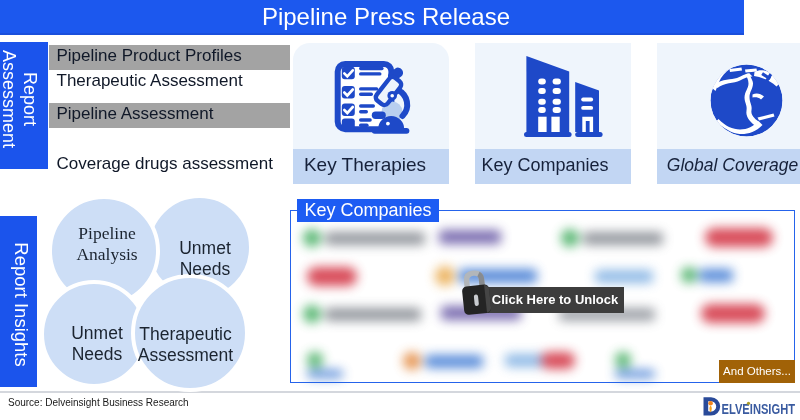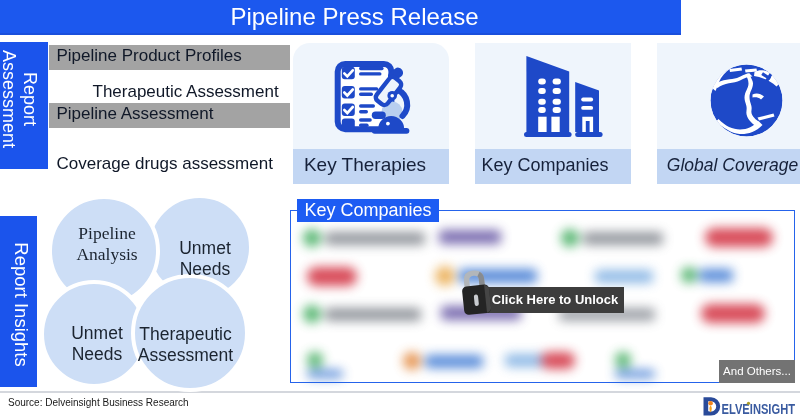--- a/index.html
+++ b/index.html
@@ -1,55 +1,55 @@
 <!DOCTYPE html>
 <html><head>
 <meta charset="utf-8">
 <style>
   html,body{margin:0;padding:0;}
   body{width:800px;height:420px;position:relative;overflow:hidden;background:#fff;
        font-family:"Liberation Sans", sans-serif;}
   .abs{position:absolute;}
-  .header{left:0;top:0;width:681px;height:35px;background:#1c58ee;color:#fff;
+  .header{left:0;top:0;width:744px;height:35px;background:#1c58ee;color:#fff;
           font-size:24px;text-align:center;line-height:33px;border-bottom:2px solid #1a4fdc;box-sizing:border-box;padding-left:28px;}
   .side{background:#1b54ec;color:#fff;display:flex;align-items:center;justify-content:center;}
   .side1{left:0;top:42px;width:48px;height:127px;}
   .side2{left:0;top:216px;width:37px;height:171px;}
   .vtxt{transform:rotate(90deg);white-space:pre;text-align:center;font-size:18px;line-height:21px;}
   .row{left:49px;width:233px;height:23.5px;font-size:17px;color:#101828;
        line-height:20px;padding:1px 0 0 7.5px;}
   .rowA{background:#a3a3a3;}
   .card{top:43px;width:156px;height:141px;background:#eff5fc;}
   .cardlabel{left:0;right:0;top:105.5px;height:35.5px;background:#c2d6f3;color:#16213a;
              font-size:19px;text-align:center;line-height:32px;padding-right:12px;box-sizing:border-box;}
   .circ{border-radius:50%;background:#cddef6;border:4px solid #fff;box-sizing:border-box;}
   .ctxt{font-size:17.5px;color:#1b2430;text-align:center;line-height:21px;transform:translate(-50%,-50%);}
   .kcbox{left:289.8px;top:210.4px;width:505px;height:173px;border:1.3px solid #2563eb;box-sizing:border-box;}
   .kctab{left:297px;top:198.8px;width:142px;height:23px;background:#1d5cf3;color:#fff;
          font-size:18px;line-height:23px;text-align:center;}
-  .andothers{left:719px;top:359.6px;width:76px;height:23.4px;background:#737373;color:#fff;
+  .andothers{left:719px;top:359.6px;width:76px;height:23.4px;background:#a16207;color:#fff;
              font-size:11.5px;text-align:center;line-height:23.4px;}
   .blurwrap{left:291px;top:212px;width:503px;height:170px;overflow:hidden;filter:blur(5.5px);opacity:.8;}
   .lg{position:absolute;border-radius:4px;}
   .tooltip{left:486.3px;top:287px;width:137.5px;height:26px;background:#3d3d3d;color:#fff;
            font-size:13px;font-weight:bold;text-align:center;line-height:26px;}
   .footline{left:0;top:391px;width:800px;height:2px;background:#d4d7dd;}
   .source{left:8px;top:397px;font-size:10px;color:#1a1a1a;}
 </style>
 </head>
 <body>
   <div class="abs header">Pipeline Press Release</div>
 
   <div class="abs side side1" style="padding-bottom:13px;padding-right:10px;box-sizing:border-box;">
     <div class="vtxt">Report
 Assessment</div>
   </div>
 
   <div class="abs row rowA" style="top:45.4px;">Pipeline Product Profiles</div>
-  <div class="abs row" style="top:81px;margin-left:36px;">Therapeutic Assessment</div>
+  <div class="abs row" style="top:70px;">Therapeutic Assessment</div>
   <div class="abs row rowA" style="top:103px;">Pipeline Assessment</div>
   <div class="abs row" style="top:152.5px;">Coverage drugs assessment</div>
 
   <div class="abs card" style="left:293px;border-radius:17px;">
     <svg class="abs" style="left:37px;top:14px;" width="92" height="84" viewBox="0 0 92 84">
       <g fill="#1e49c8">
         <rect x="7.7" y="7" width="53.7" height="65.2" rx="7.5" fill="#fff" stroke="#1e49c8" stroke-width="6"></rect>
         <rect x="11.8" y="9.8" width="13" height="12.5" rx="3"></rect>
         <rect x="11.8" y="29" width="13" height="12.5" rx="3"></rect>
         <rect x="11.8" y="46.5" width="13" height="12.5" rx="3"></rect>

